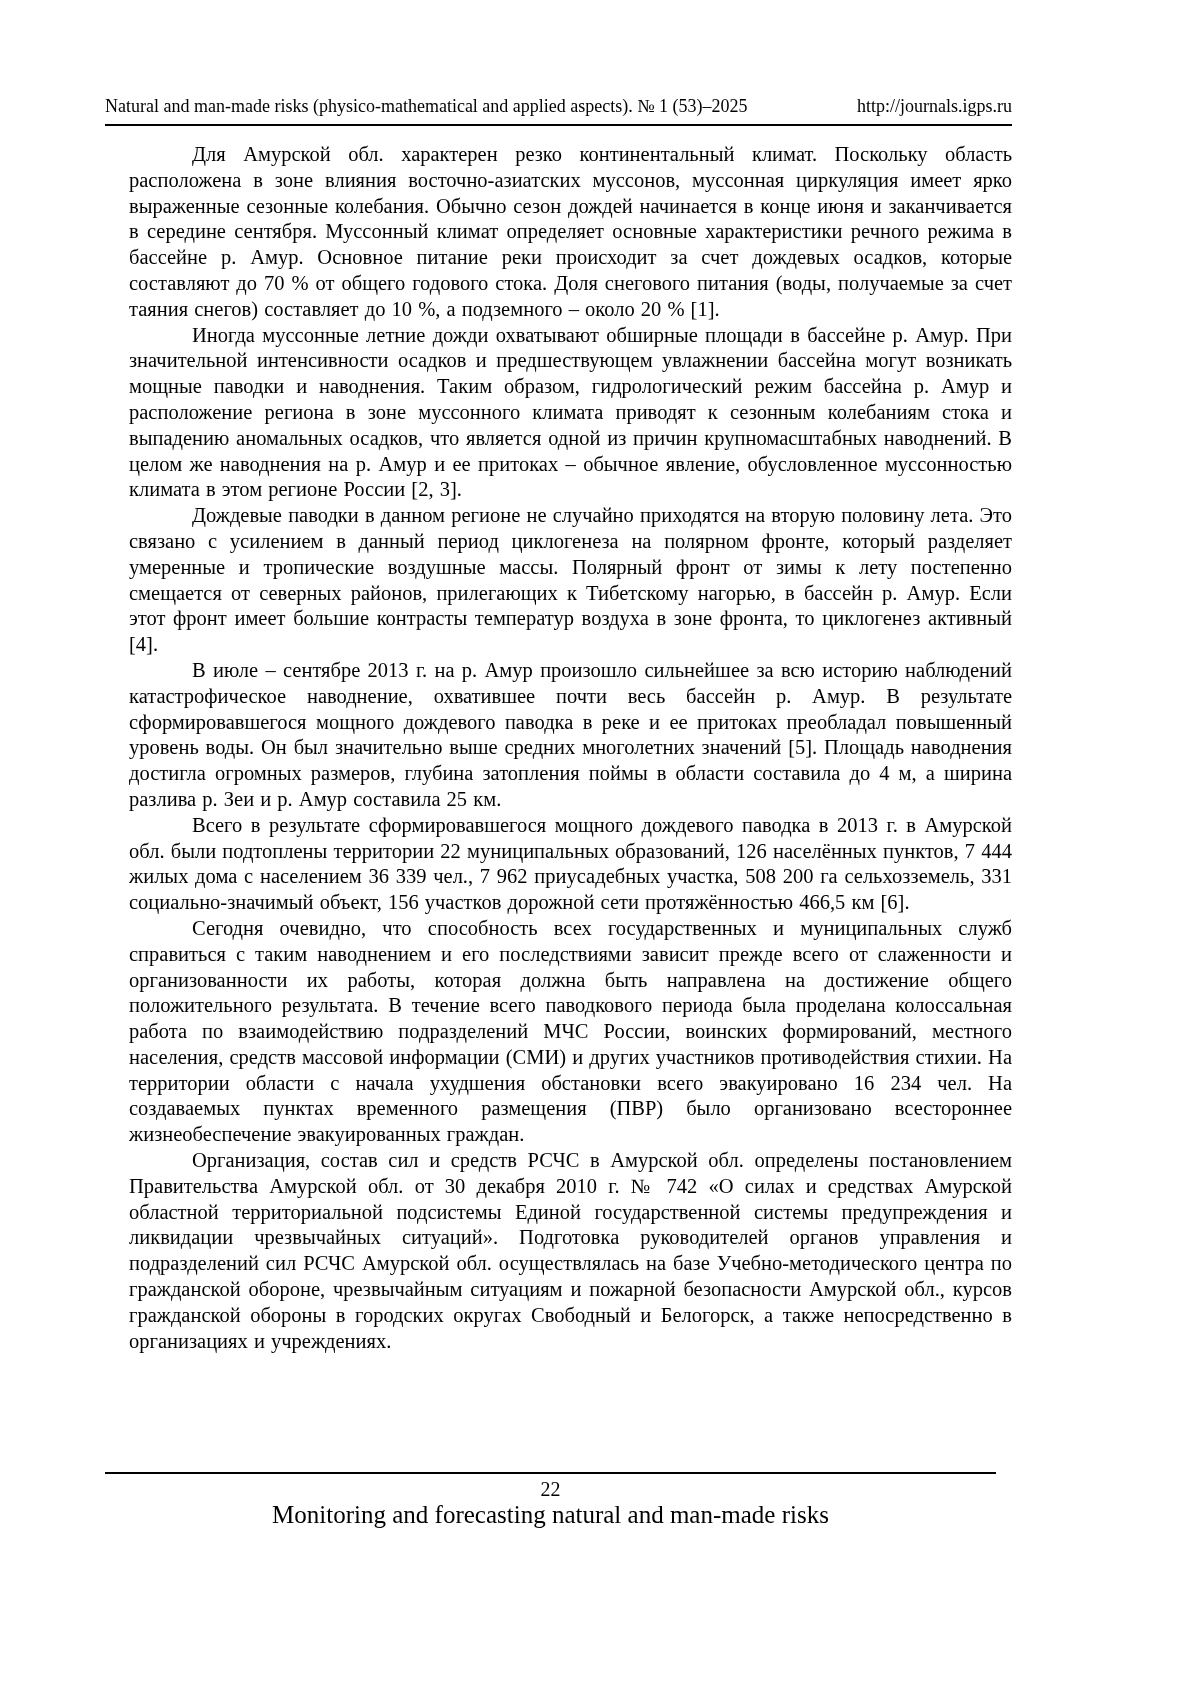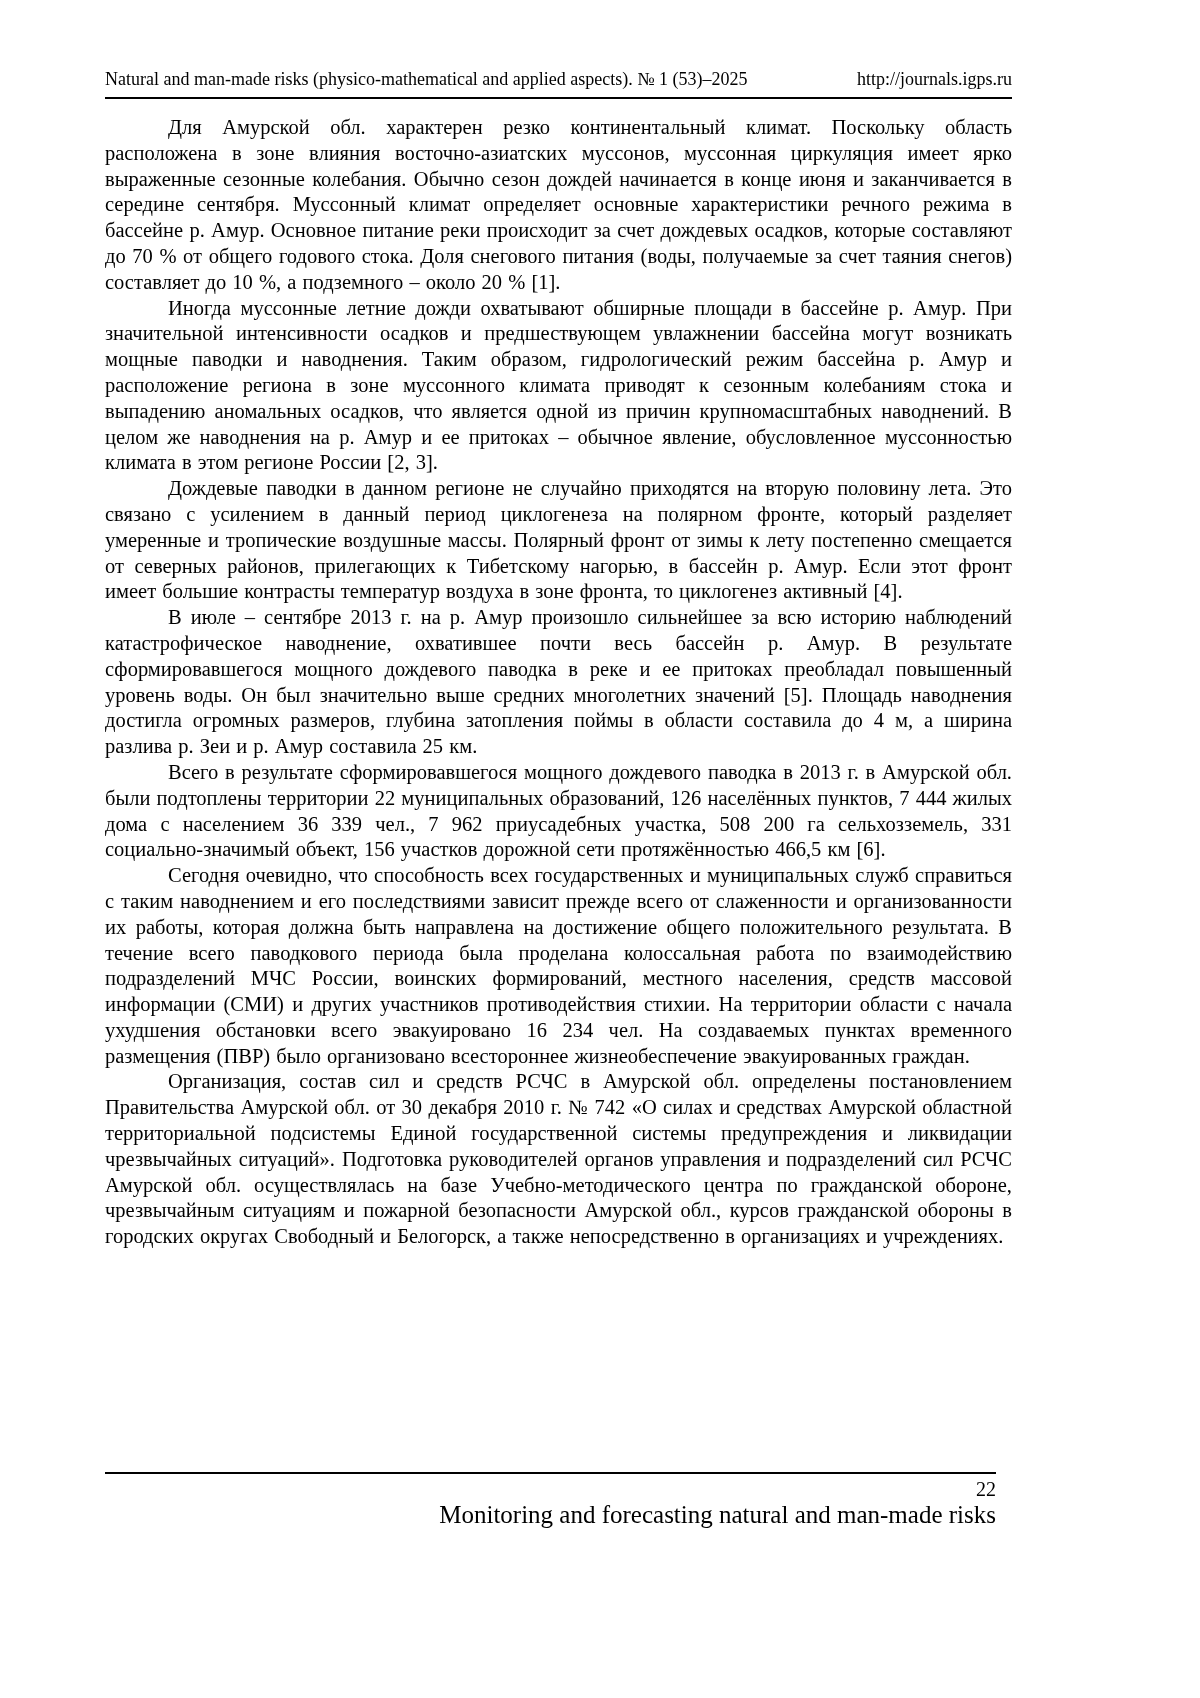--- a/index.html
+++ b/index.html
@@ -18,49 +18,50 @@
   .page {
     position: absolute;
     left: 105px;
     right: 188px;
     top: 0;
   }
   .page-header {
     display: flex;
     justify-content: space-between;
     align-items: center;
-    padding-top: 68px;
+    padding-top: 95px;
     padding-bottom: 7px;
     font-size: 18px;
     line-height: 22px;
     gap: 12px;
   }
   .header-rule, .footer-rule {
     border: 0;
     border-top: 2px solid #000000;
     height: 0;
     margin: 0;
   }
   .article-body {
     padding-top: 16px;
+    margin-left: 24px;
   }
   .article-body p {
     margin: 0;
     font-size: 20.5px;
     line-height: 25.8px;
     text-align: justify;
     text-indent: 63px;
     word-spacing: 1px;
   }
   .page-footer {
     position: absolute;
     left: 105px;
     right: 204px;
     top: 1472px;
-    text-align: right;
+    text-align: center;
   }
   .page-number {
     font-size: 20px;
     line-height: 26px;
     margin-top: 2px;
   }
   .footer-section-title {
     font-size: 25px;
     line-height: 25px;
   }

